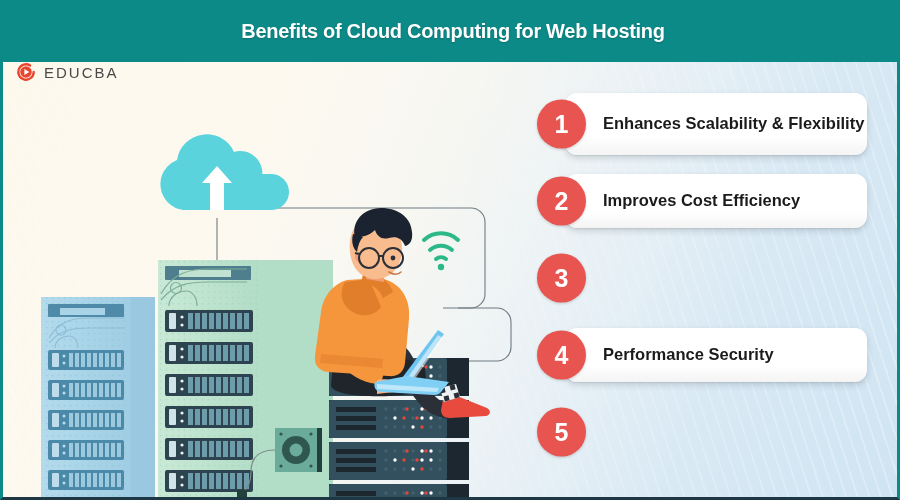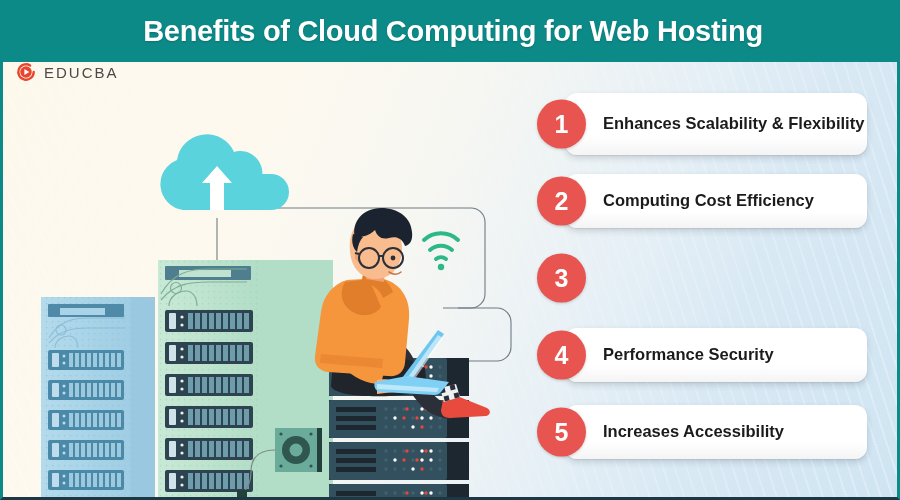--- a/index.html
+++ b/index.html
@@ -17,21 +17,21 @@
     background:#fdfbf3;
   }
   
   .header{
     position:absolute;left:0;top:0;width:900px;height:62px;
     background:#0c8a88;
     display:flex;align-items:center;justify-content:center;
     z-index:40;
   }
   .header-title{
-    color:#ffffff;font-size:29px;font-weight:bold;
+    color:#ffffff;font-size:20px;font-weight:bold;
     letter-spacing:-0.3px;white-space:nowrap;
     text-shadow:0 1px 2px rgba(0,0,0,.18);
   }
   
   .bg{
     position:absolute;left:0;top:62px;width:894px;height:435px;
     background:
       linear-gradient(112deg,#fdf8ec 0%,#fdf9ef 26%,#f7f7f2 44%,#e9f1f6 62%,#d9e9f4 78%,#cfe4f2 100%);
     z-index:0;
   }
@@ -622,37 +622,34 @@
     <div class="list-item">
       <div class="badge">1</div>
       <div class="card tall">
         <span class="card-text">Enhances Scalability &amp; Flexibility</span>
       </div>
     </div>
 
     <div class="list-item">
       <div class="badge">2</div>
       <div class="card">
-        <span class="card-text">Computing Cost Efficiency</span>
+        <span class="card-text">Improves Cost Efficiency</span>
       </div>
     </div>
 
     <div class="list-item">
       <div class="badge">3</div>
     </div>
 
     <div class="list-item">
       <div class="badge">4</div>
       <div class="card">
         <span class="card-text">Performance Security</span>
       </div>
     </div>
 
     <div class="list-item">
       <div class="badge">5</div>
-      <div class="card">
-        <span class="card-text">Increases Accessibility</span>
-      </div>
     </div>
 
   </div>
 
 </div>
 
 </body></html>

